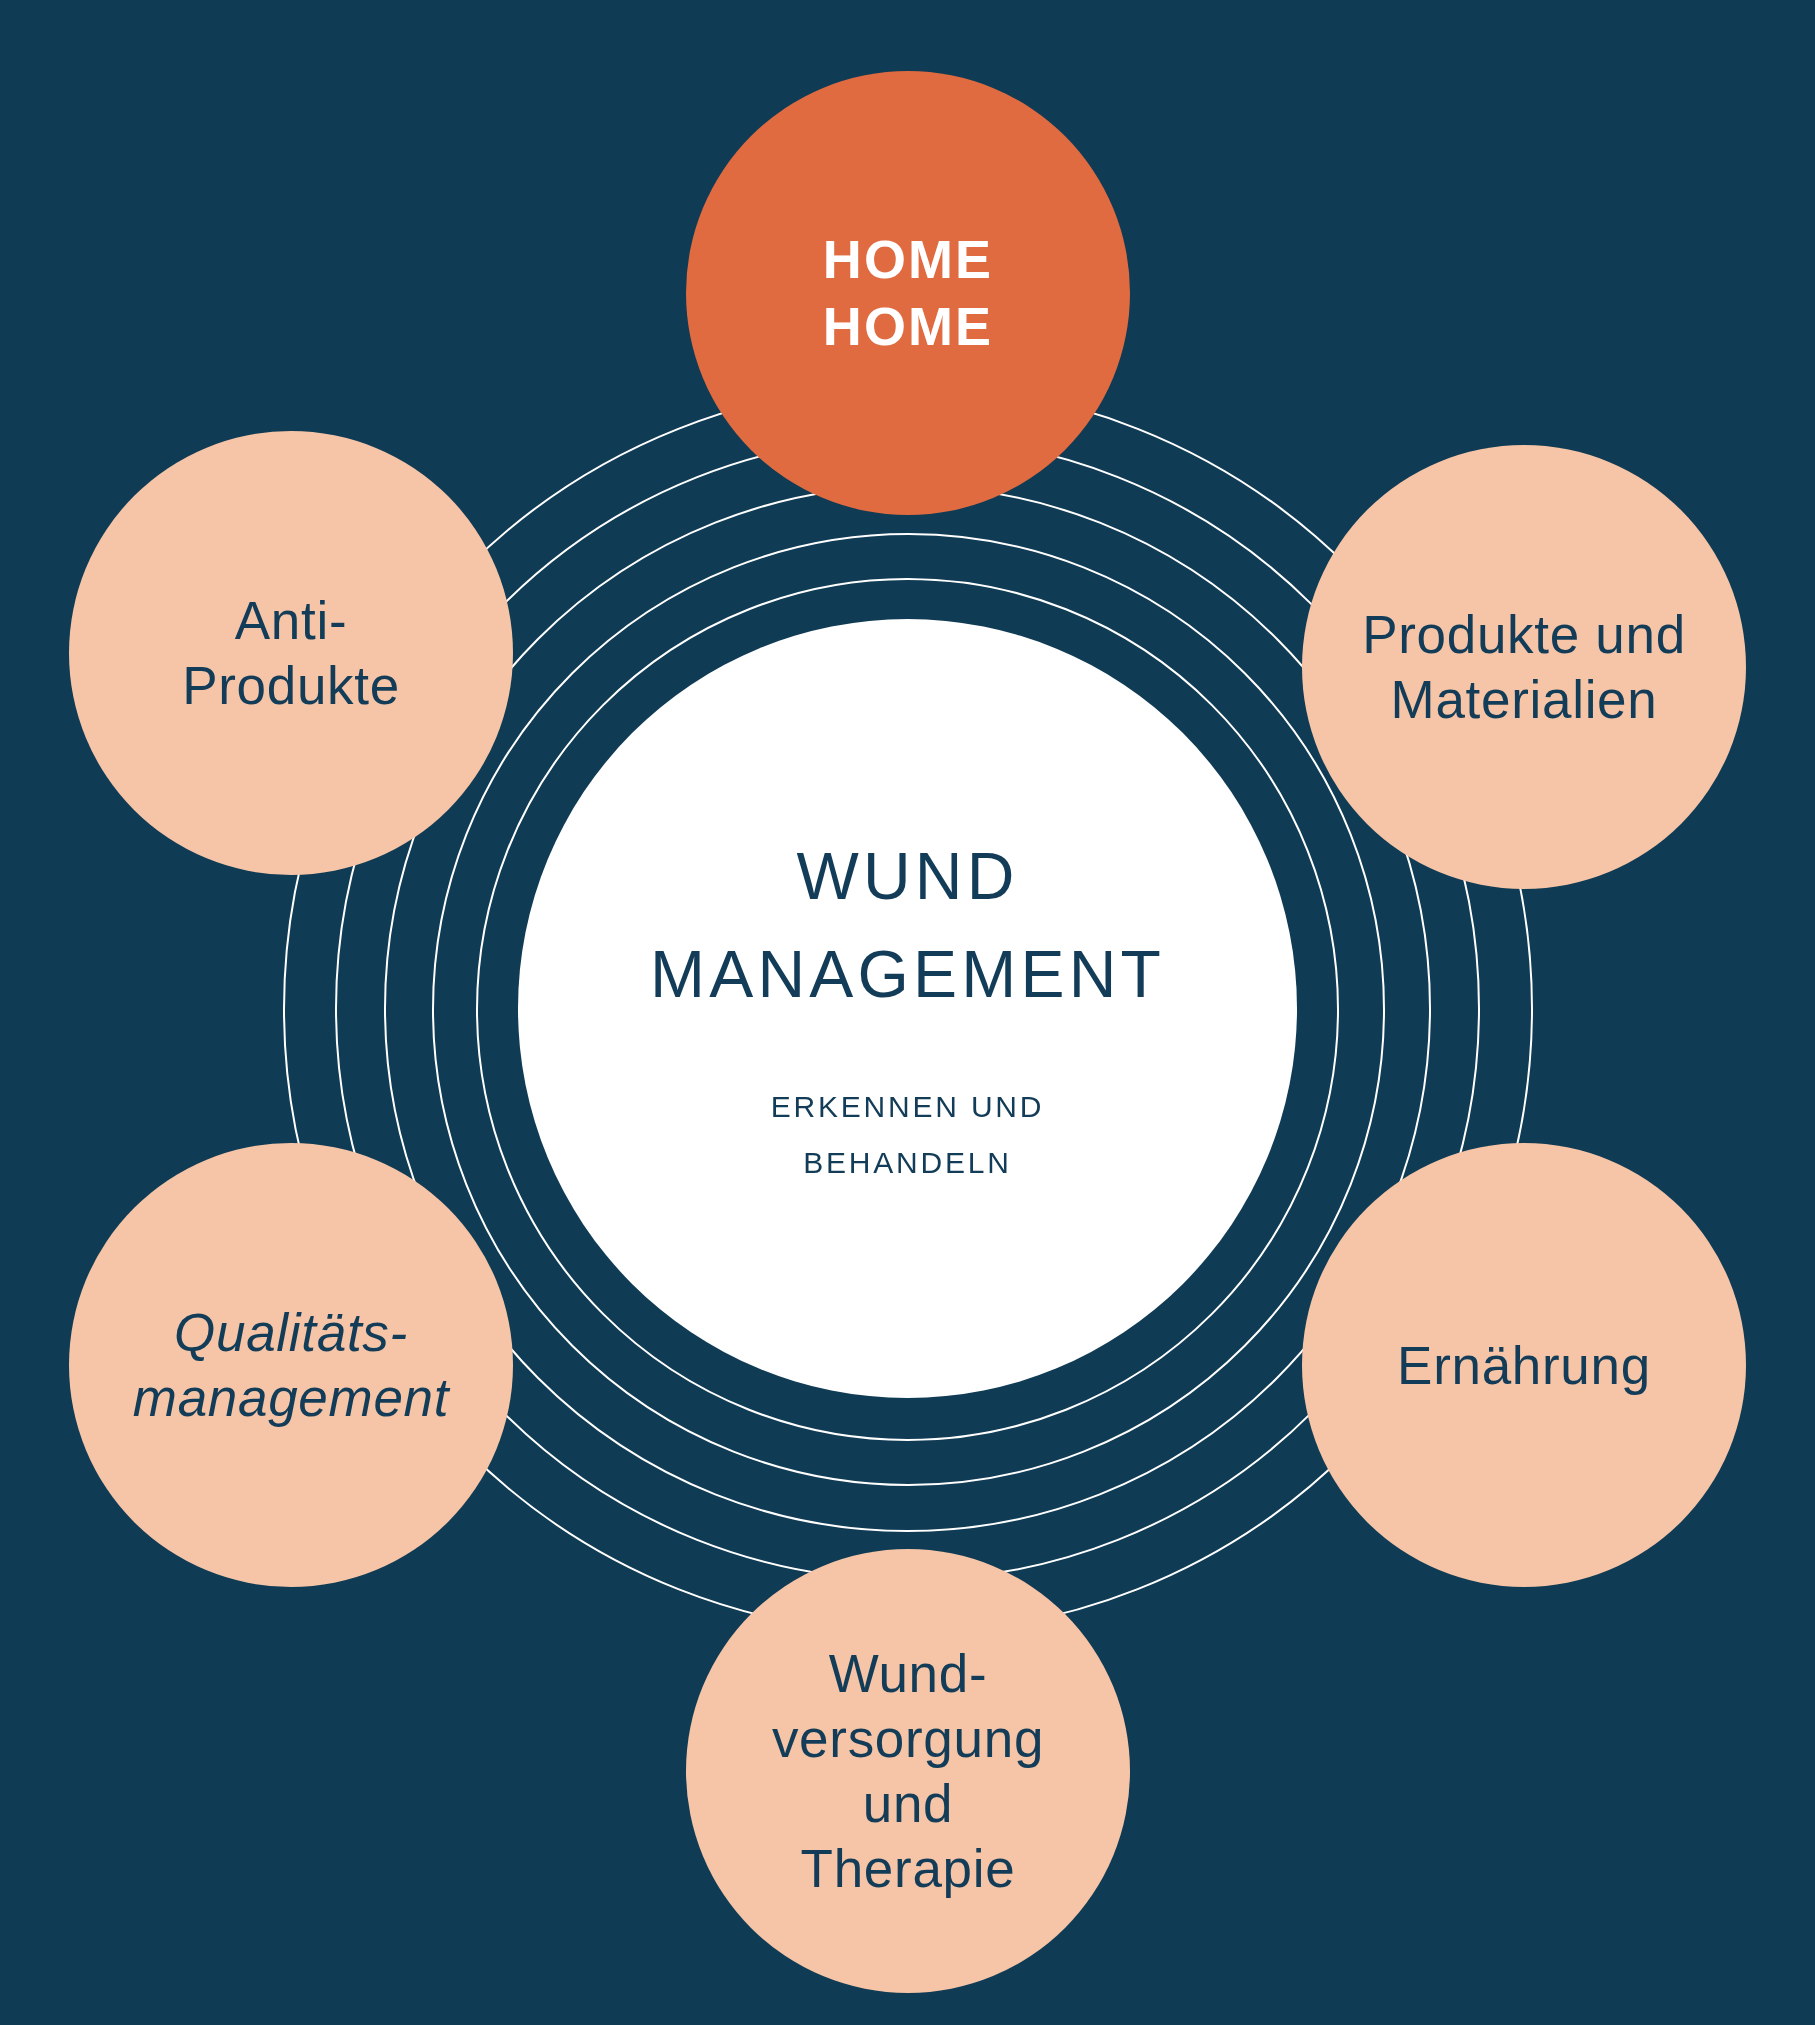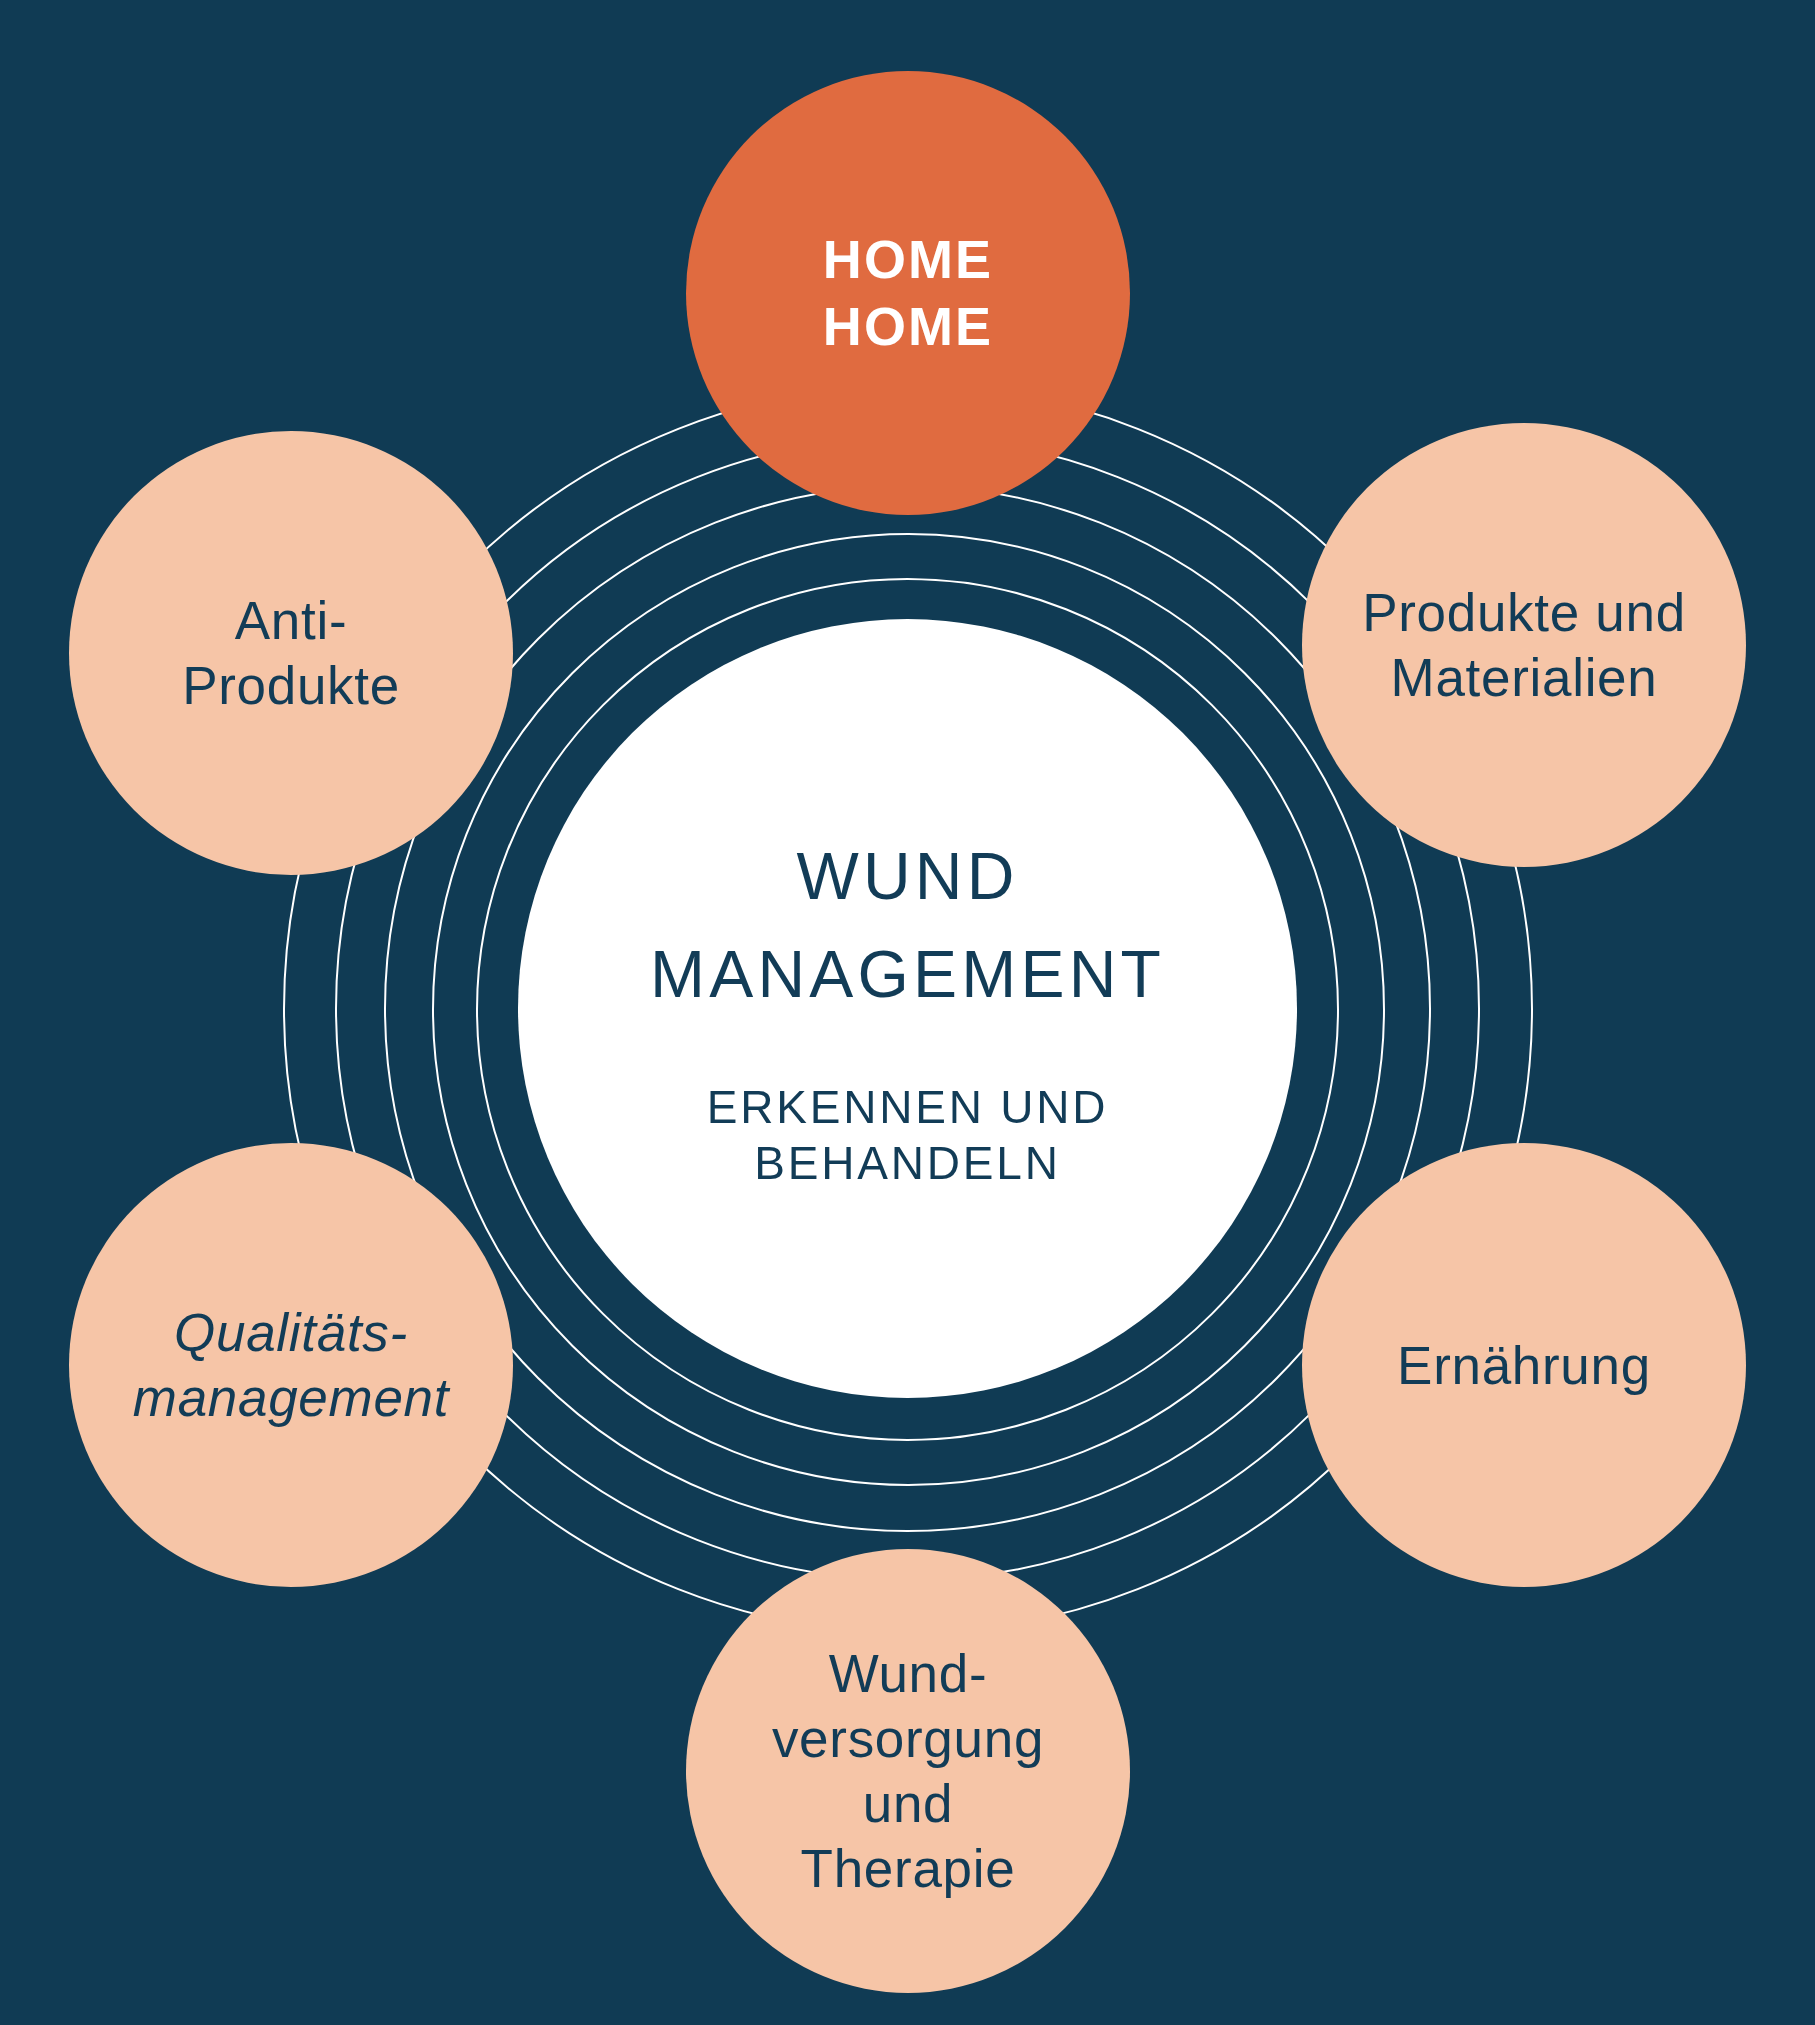--- a/index.html
+++ b/index.html
@@ -55,21 +55,21 @@
   }
   .satellite.accent{background:var(--orange);}
   .satellite.accent .line{
     color:var(--white);
     font-weight:700;
     font-size:54px;
     line-height:67px;
     letter-spacing:2.1px;
   }
   .sat-home{left:686px;top:71px;}
-  .sat-produkte{left:1302px;top:423px;}
+  .sat-produkte{left:1302px;top:445px;}
   .sat-ernaehrung{left:1302px;top:1143px;}
   .sat-wund{left:686px;top:1549px;}
   .sat-qualitaets{left:69px;top:1143px;font-style:italic;}
   .sat-anti{left:69px;top:431px;}
   .center-circle{
     position:absolute;
     left:518px;top:619px;
     width:779px;height:779px;
     border-radius:50%;
     background:var(--white);
@@ -85,21 +85,21 @@
     font-weight:200;
     font-size:66px;
     line-height:98px;
     letter-spacing:4.2px;
   }
   .center-subtitle{margin-top:56px;}
   .center-subtitle .line{
     display:block;
     color:var(--navy-text);
     font-weight:400;
-    font-size:46px;
+    font-size:30px;
     line-height:56px;
     letter-spacing:2.8px;
   }
 </style>
 </head>
 <body>
 
 <div id="canvas">
 
   <div class="ring r5"></div>

